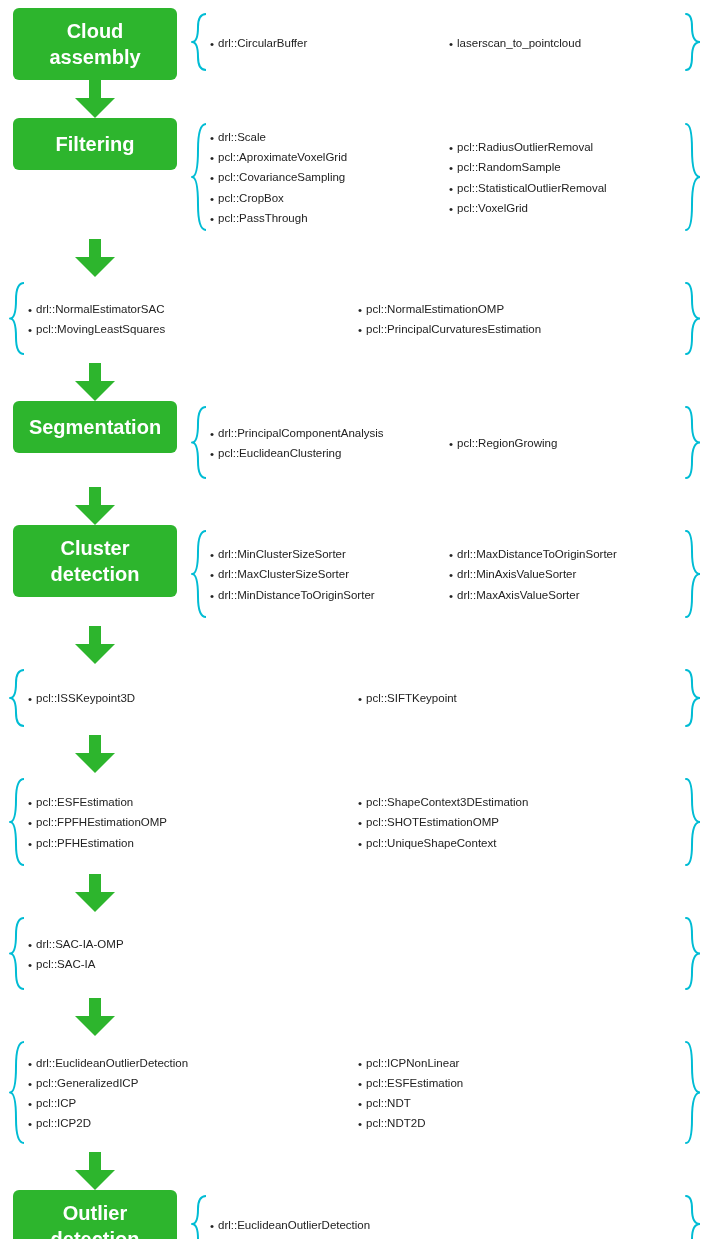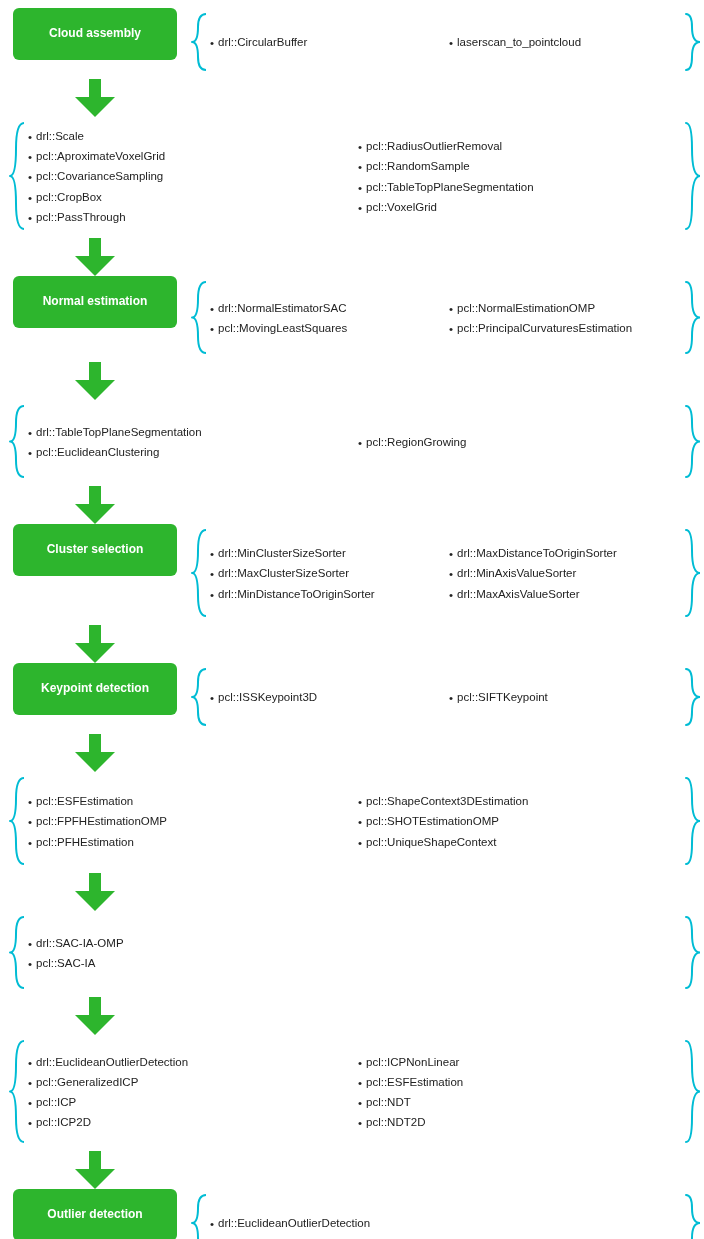--- a/index.html
+++ b/index.html
@@ -28,21 +28,21 @@
     .left-col {
       display: flex;
       flex-direction: column;
       align-items: center;
       width: 182px;
       flex-shrink: 0;
     }
     .stage-box {
       background: #2db52d;
       color: #fff;
-      font-size: 12px;
+      font-size: 20px;
       font-weight: bold;
       text-align: center;
       border-radius: 6px;
       padding: 10px 8px;
       width: 164px;
       min-height: 52px;
       display: flex;
       align-items: center;
       justify-content: center;
       line-height: 1.3;
@@ -122,20 +122,23 @@
     <div style="display: flex; flex-direction: row; align-items: center; width: 100%;">
       <div style="width: 182px; display: flex; justify-content: center;">
         <svg width="40" height="38" viewBox="0 0 40 38">
           <rect x="14" y="0" width="12" height="18" fill="#2db52d"></rect>
           <polygon points="0,18 40,18 20,38" fill="#2db52d"></polygon>
         </svg>
       </div>
       <div style="flex: 1 1 0%;"></div>
     </div>
     <div class="stage-row">
+      <div class="left-col">
+        <div class="stage-box">Filtering</div>
+      </div>
       <div class="right-col">
         <div class="brace-svg"><svg width="16" height="110" viewBox="0 0 16 110" fill="none" xmlns="http://www.w3.org/2000/svg">
     <path d="M 16 2 Q 8 2 8 27.5 Q 8 55 2 55 Q 8 55 8 82.5 Q 8 108 16 108" stroke="#00bcd4" stroke-width="2" fill="none" stroke-linecap="round" stroke-linejoin="round"></path>
   </svg></div>
         <div class="items-area">
           <div class="items-col">
             <div class="item-entry">
               <span class="bullet">•</span>
               <span class="item-text">drl::Scale</span>
             </div>
@@ -160,21 +163,21 @@
             <div class="item-entry">
               <span class="bullet">•</span>
               <span class="item-text">pcl::RadiusOutlierRemoval</span>
             </div>
             <div class="item-entry">
               <span class="bullet">•</span>
               <span class="item-text">pcl::RandomSample</span>
             </div>
             <div class="item-entry">
               <span class="bullet">•</span>
-              <span class="item-text">pcl::TableTopPlaneSegmentation</span>
+              <span class="item-text">pcl::StatisticalOutlierRemoval</span>
             </div>
             <div class="item-entry">
               <span class="bullet">•</span>
               <span class="item-text">pcl::VoxelGrid</span>
             </div>
           </div>
         </div>
         <div class="brace-svg"><svg width="16" height="110" viewBox="0 0 16 110" fill="none" xmlns="http://www.w3.org/2000/svg">
     <path d="M 2 2 Q 8 2 8 27.5 Q 8 55 16 55 Q 8 55 8 82.5 Q 8 108 2 108" stroke="#00bcd4" stroke-width="2" fill="none" stroke-linecap="round" stroke-linejoin="round"></path>
   </svg></div>
@@ -183,23 +186,20 @@
     <div style="display: flex; flex-direction: row; align-items: center; width: 100%;">
       <div style="width: 182px; display: flex; justify-content: center;">
         <svg width="40" height="38" viewBox="0 0 40 38">
           <rect x="14" y="0" width="12" height="18" fill="#2db52d"></rect>
           <polygon points="0,18 40,18 20,38" fill="#2db52d"></polygon>
         </svg>
       </div>
       <div style="flex: 1 1 0%;"></div>
     </div>
     <div class="stage-row">
-      <div class="left-col">
-        <div class="stage-box">Normal estimation</div>
-      </div>
       <div class="right-col">
         <div class="brace-svg"><svg width="16" height="75" viewBox="0 0 16 75" fill="none" xmlns="http://www.w3.org/2000/svg">
     <path d="M 16 2 Q 8 2 8 18.75 Q 8 37.5 2 37.5 Q 8 37.5 8 56.25 Q 8 73 16 73" stroke="#00bcd4" stroke-width="2" fill="none" stroke-linecap="round" stroke-linejoin="round"></path>
   </svg></div>
         <div class="items-area">
           <div class="items-col">
             <div class="item-entry">
               <span class="bullet">•</span>
               <span class="item-text">drl::NormalEstimatorSAC</span>
             </div>
@@ -227,29 +227,32 @@
     <div style="display: flex; flex-direction: row; align-items: center; width: 100%;">
       <div style="width: 182px; display: flex; justify-content: center;">
         <svg width="40" height="38" viewBox="0 0 40 38">
           <rect x="14" y="0" width="12" height="18" fill="#2db52d"></rect>
           <polygon points="0,18 40,18 20,38" fill="#2db52d"></polygon>
         </svg>
       </div>
       <div style="flex: 1 1 0%;"></div>
     </div>
     <div class="stage-row">
+      <div class="left-col">
+        <div class="stage-box">Segmentation</div>
+      </div>
       <div class="right-col">
         <div class="brace-svg"><svg width="16" height="75" viewBox="0 0 16 75" fill="none" xmlns="http://www.w3.org/2000/svg">
     <path d="M 16 2 Q 8 2 8 18.75 Q 8 37.5 2 37.5 Q 8 37.5 8 56.25 Q 8 73 16 73" stroke="#00bcd4" stroke-width="2" fill="none" stroke-linecap="round" stroke-linejoin="round"></path>
   </svg></div>
         <div class="items-area">
           <div class="items-col">
             <div class="item-entry">
               <span class="bullet">•</span>
-              <span class="item-text">drl::TableTopPlaneSegmentation</span>
+              <span class="item-text">drl::PrincipalComponentAnalysis</span>
             </div>
             <div class="item-entry">
               <span class="bullet">•</span>
               <span class="item-text">pcl::EuclideanClustering</span>
             </div>
           </div>
           <div class="items-col">
             <div class="item-entry">
               <span class="bullet">•</span>
               <span class="item-text">pcl::RegionGrowing</span>
@@ -265,21 +268,21 @@
       <div style="width: 182px; display: flex; justify-content: center;">
         <svg width="40" height="38" viewBox="0 0 40 38">
           <rect x="14" y="0" width="12" height="18" fill="#2db52d"></rect>
           <polygon points="0,18 40,18 20,38" fill="#2db52d"></polygon>
         </svg>
       </div>
       <div style="flex: 1 1 0%;"></div>
     </div>
     <div class="stage-row">
       <div class="left-col">
-        <div class="stage-box">Cluster selection</div>
+        <div class="stage-box">Cluster detection</div>
       </div>
       <div class="right-col">
         <div class="brace-svg"><svg width="16" height="90" viewBox="0 0 16 90" fill="none" xmlns="http://www.w3.org/2000/svg">
     <path d="M 16 2 Q 8 2 8 22.5 Q 8 45 2 45 Q 8 45 8 67.5 Q 8 88 16 88" stroke="#00bcd4" stroke-width="2" fill="none" stroke-linecap="round" stroke-linejoin="round"></path>
   </svg></div>
         <div class="items-area">
           <div class="items-col">
             <div class="item-entry">
               <span class="bullet">•</span>
               <span class="item-text">drl::MinClusterSizeSorter</span>
@@ -316,23 +319,20 @@
     <div style="display: flex; flex-direction: row; align-items: center; width: 100%;">
       <div style="width: 182px; display: flex; justify-content: center;">
         <svg width="40" height="38" viewBox="0 0 40 38">
           <rect x="14" y="0" width="12" height="18" fill="#2db52d"></rect>
           <polygon points="0,18 40,18 20,38" fill="#2db52d"></polygon>
         </svg>
       </div>
       <div style="flex: 1 1 0%;"></div>
     </div>
     <div class="stage-row">
-      <div class="left-col">
-        <div class="stage-box">Keypoint detection</div>
-      </div>
       <div class="right-col">
         <div class="brace-svg"><svg width="16" height="60" viewBox="0 0 16 60" fill="none" xmlns="http://www.w3.org/2000/svg">
     <path d="M 16 2 Q 8 2 8 15 Q 8 30 2 30 Q 8 30 8 45 Q 8 58 16 58" stroke="#00bcd4" stroke-width="2" fill="none" stroke-linecap="round" stroke-linejoin="round"></path>
   </svg></div>
         <div class="items-area">
           <div class="items-col">
             <div class="item-entry">
               <span class="bullet">•</span>
               <span class="item-text">pcl::ISSKeypoint3D</span>
             </div>

